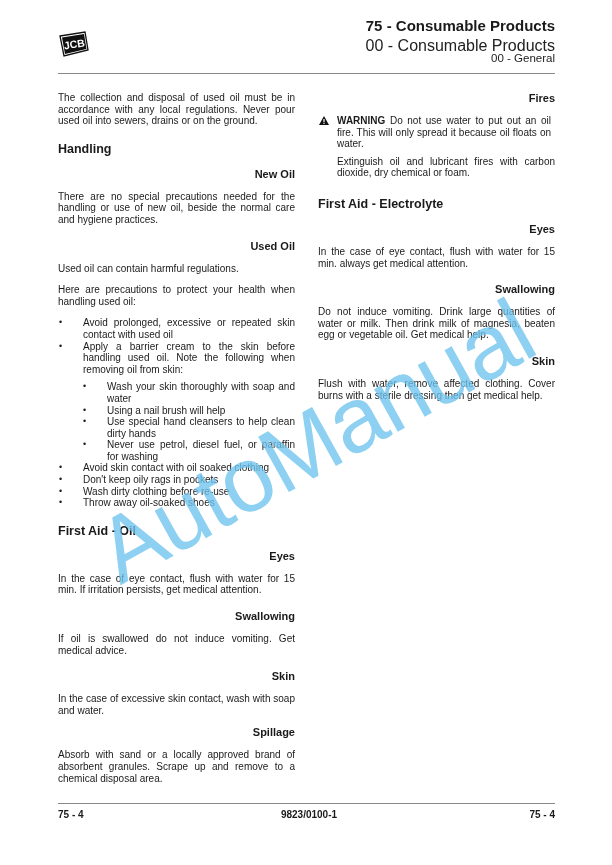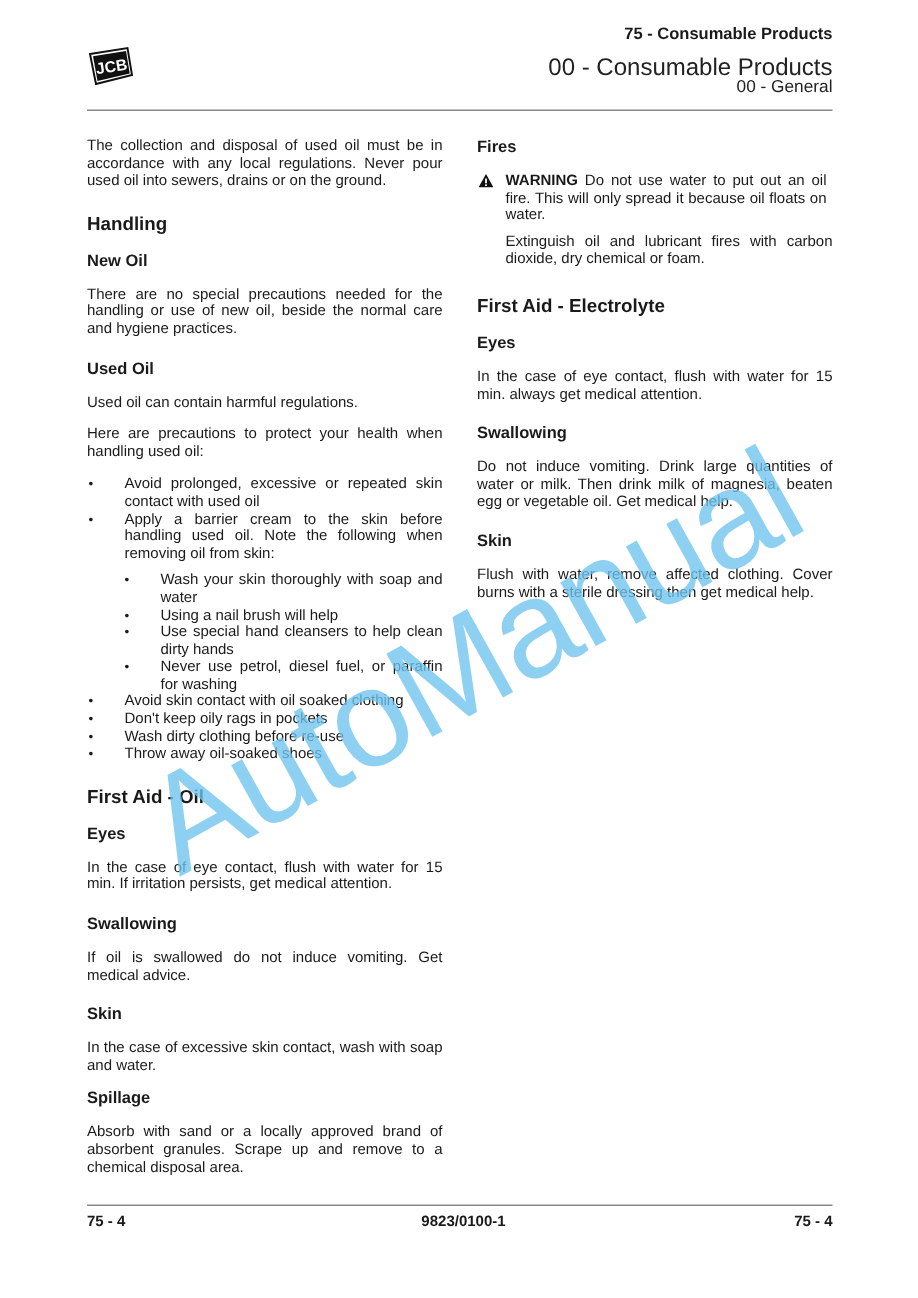--- a/index.html
+++ b/index.html
@@ -2,33 +2,33 @@
 <html><head>
 <meta charset="utf-8">
 <style>
   html, body { margin: 0; padding: 0; background: #ffffff; }
   body { width: 612px; height: 865px; position: relative; overflow: hidden;
          font-family: "Liberation Sans", sans-serif; color: #1a1a1a; }
   .page { position: absolute; left: 0; top: 0; width: 612px; height: 865px; }
 
   
   .logo { position: absolute; left: 58px; top: 30px; width: 32px; height: 28px; }
-  .hdr-title { position: absolute; right: 57px; top: 17px; font-size: 11px; font-weight: bold; text-align: right; margin-left: 24px; }
+  .hdr-title { position: absolute; right: 57px; top: 17px; font-size: 15px; font-weight: bold; text-align: right; margin-left: 24px; }
   .hdr-sub1 { position: absolute; right: 57px; top: 37px; font-size: 16px; text-align: right; color: #222; }
   .hdr-sub2 { position: absolute; right: 57px; top: 52px; font-size: 11.5px; color: #222; }
   .hdr-rule { position: absolute; left: 58px; top: 73px; width: 497px; height: 1px; background: #888; }
 
   
   .col { position: absolute; top: 92px; font-size: 10px; line-height: 11.6px; }
   .col-left { left: 58px; width: 237px; }
   .col-right { left: 318px; width: 237px; }
 
   p { margin: 0 0 10px 0; text-align: justify; }
   h2 { font-size: 12.5px; font-weight: bold; margin: 0 0 12px 0; line-height: 14px; }
-  h3 { font-size: 11px; font-weight: bold; margin: 0 0 10px 0; line-height: 13px; }
+  h3 { font-size: 11px; font-weight: bold; margin: 0 0 10px 0; line-height: 13px; text-align: right; }
 
   ul.b1 { list-style: none; margin: 0 0 15px 0; padding: 0; }
   ul.b1 > li { position: relative; padding-left: 25px; text-align: justify; }
   ul.b1 > li::before { content: "•"; position: absolute; left: 1px; top: 0; font-size: 9px; }
   ul.b2 { list-style: none; margin: 6px 0 0 0; padding: 0; }
   ul.b2 > li { position: relative; padding-left: 24px; text-align: justify; }
   ul.b2 > li::before { content: "•"; position: absolute; left: 0; top: 0; font-size: 9px; }
 
   .warn { position: relative; padding-left: 19px; text-align: justify; margin: 0 4px 6px 0; }
   .warn-icon { position: absolute; left: 1px; top: 1px; width: 10px; height: 9px; }

